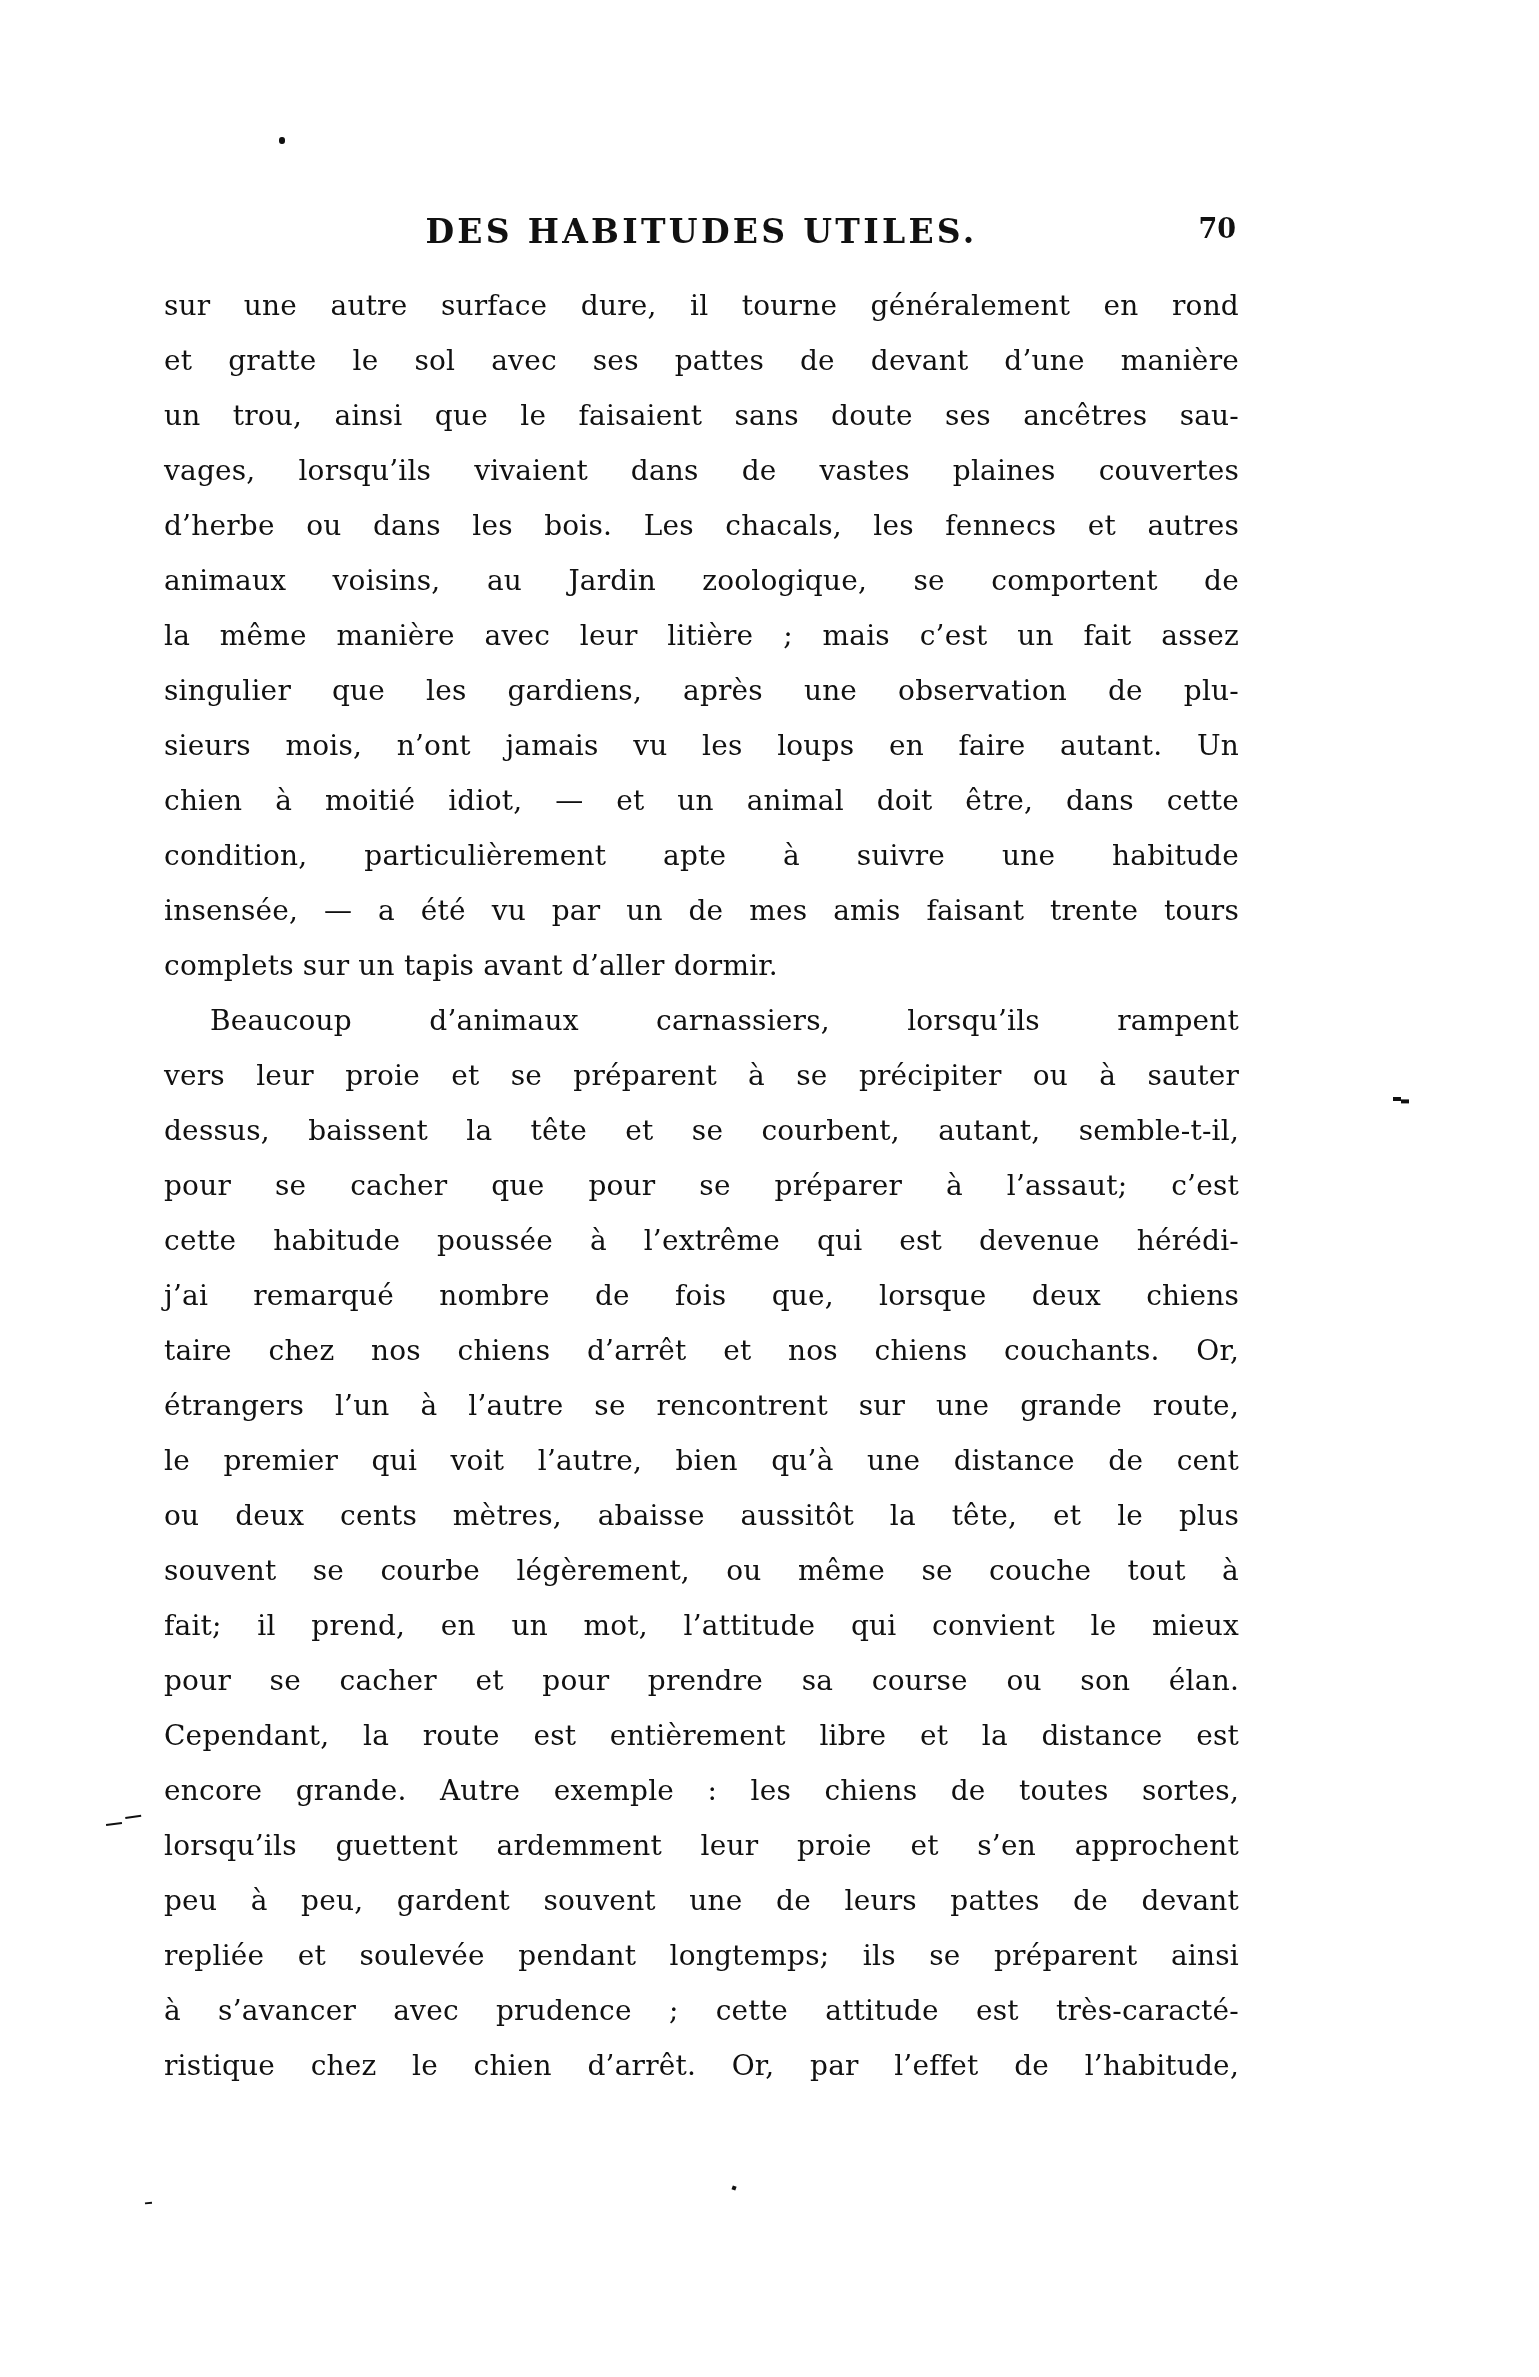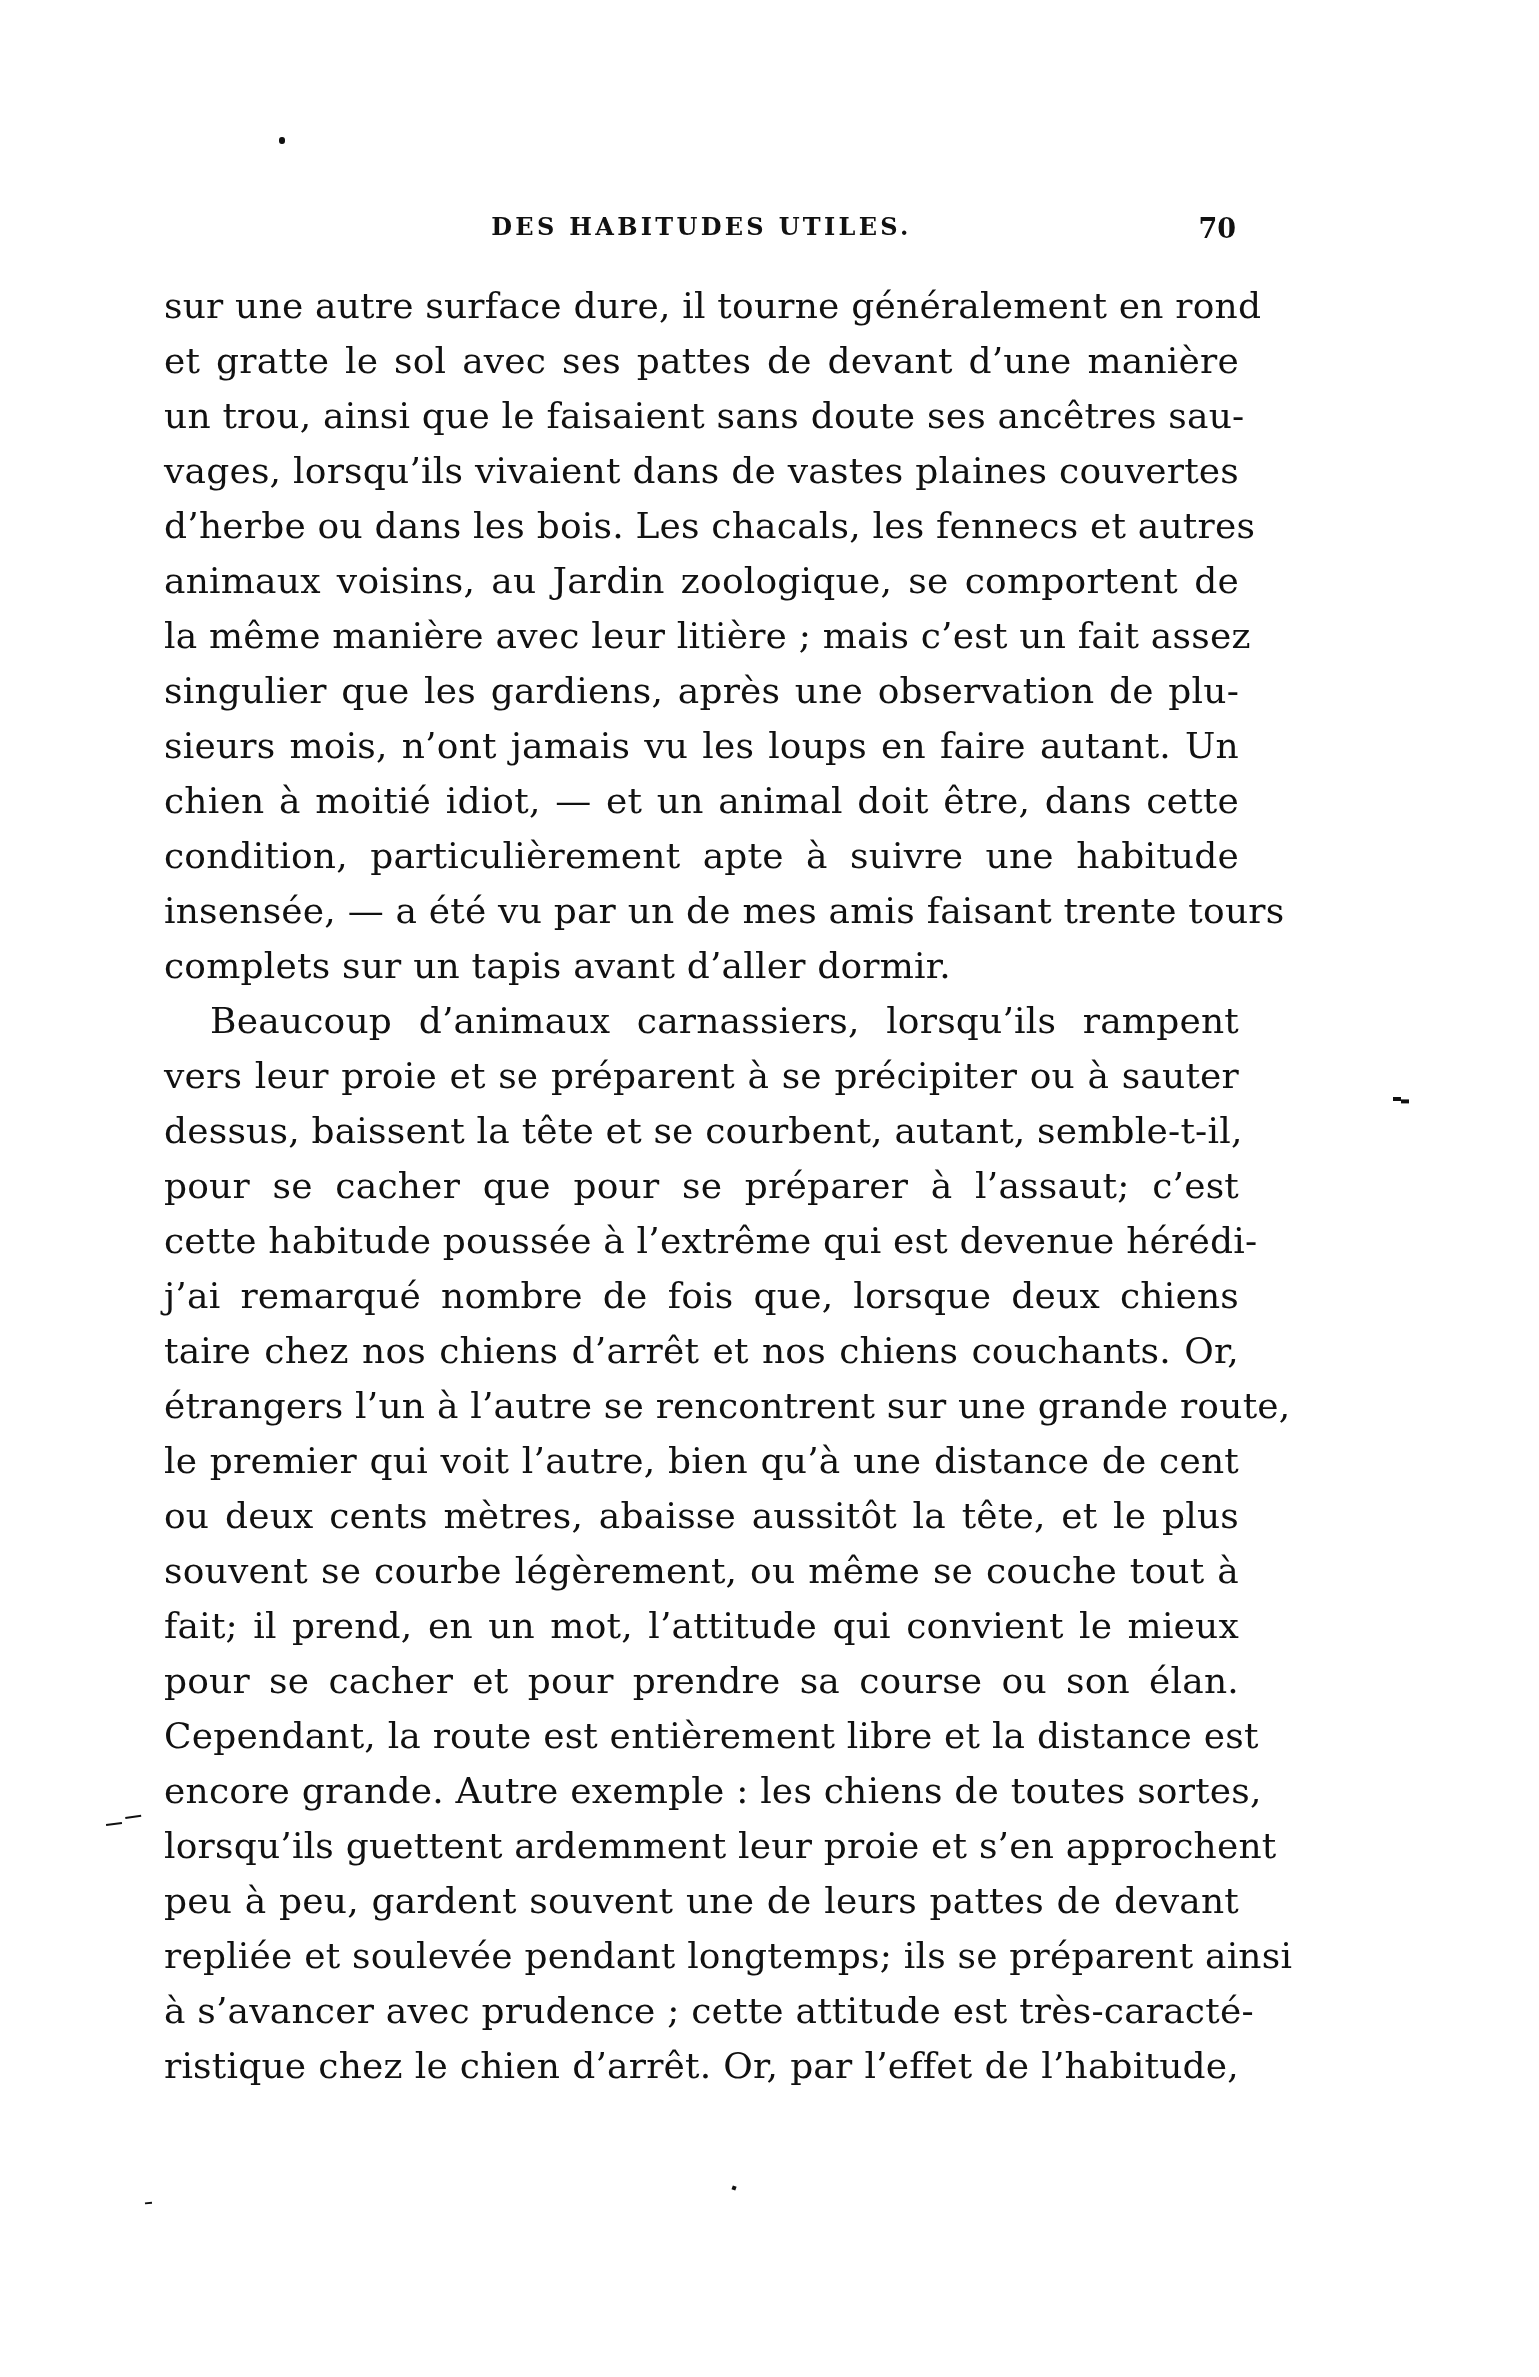--- a/index.html
+++ b/index.html
@@ -20,21 +20,21 @@
     position: absolute;
     left: 164px;
     top: 212px;
     width: 1075px;
     height: 43px;
   }
   .header-title {
     position: absolute;
     left: 0; right: 0;
     text-align: center;
-    font-size: 24px;
+    font-size: 33px;
     font-weight: bold;
     letter-spacing: 3.3px;
     white-space: nowrap;
   }
   .page-number {
     position: absolute;
     right: 2.9px;
     top: 1px;
     font-size: 27px;
     font-weight: bold;
@@ -43,21 +43,21 @@
   
   .text-block {
     position: absolute;
     left: 164px;
     top: 278px;
     width: 1075px;
   }
   .line {
     height: 55px;
     line-height: 55px;
-    font-size: 36px;
+    font-size: 28px;
     text-align: justify;
     text-align-last: justify;
     text-justify: inter-word;
     white-space: nowrap;
     letter-spacing: 0.2px;
   }
   .line.ragged { text-align-last: left; }
   .line.indent { text-indent: 46px; }
 
   

